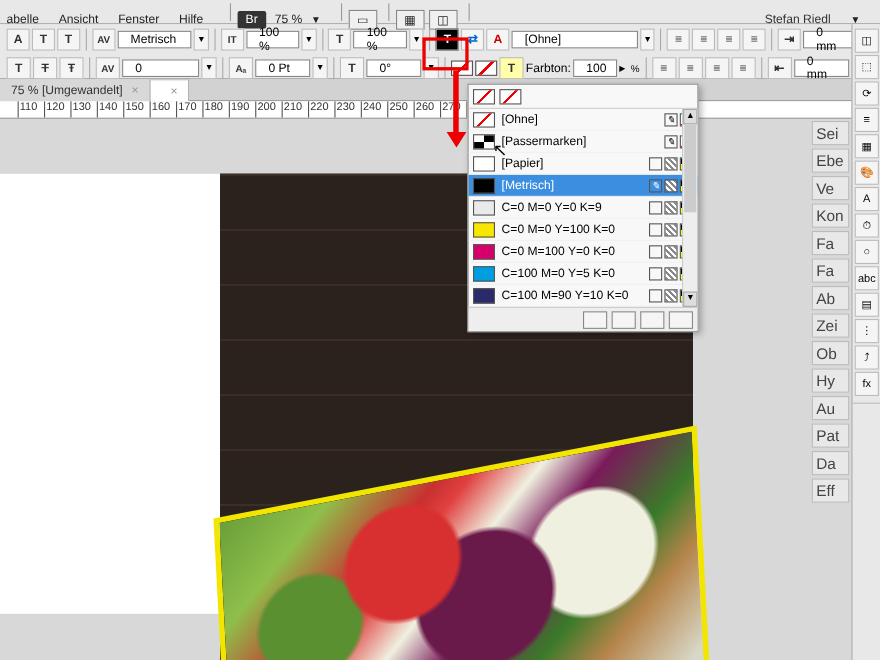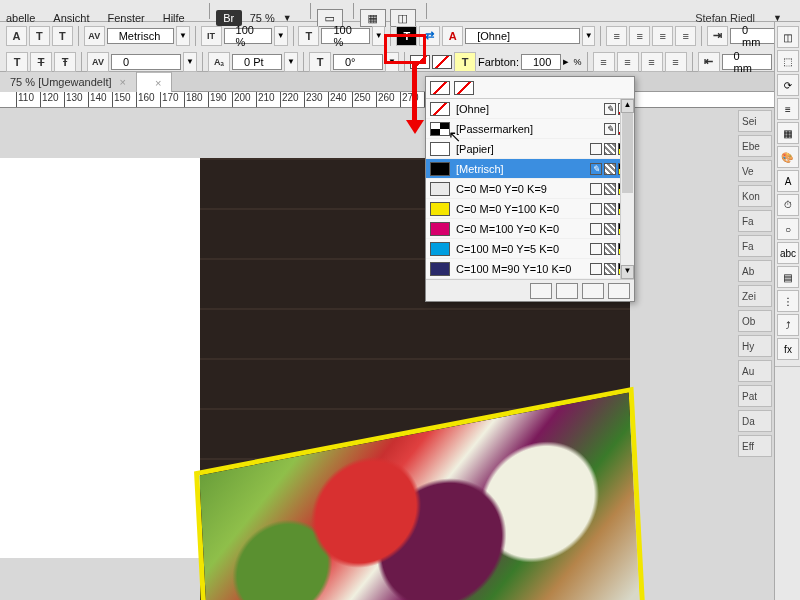--- a/index.html
+++ b/index.html
@@ -56,21 +56,21 @@
 .redbox { position: absolute; top: 34px; left: 384px; width: 42px; height: 30px; border: 3px solid #e00; z-index: 30; pointer-events: none; }
 .redarrow { position: absolute; top: 64px; left: 408px; width: 14px; height: 70px; z-index: 30; pointer-events: none; }
 .redarrow::before { content:""; position:absolute; top:0; left:4px; width:5px; height:56px; background:#e00; }
 .redarrow::after { content:""; position:absolute; bottom:0; left:-2px; border-left:9px solid transparent; border-right:9px solid transparent; border-top:14px solid #e00; }
 
 .rpanels { position: absolute; top: 22px; right: 0; width: 26px; bottom: 0; background: #e8e8e8; border-left: 1px solid #aaa; }
 .rpanels .grp { border-bottom: 1px solid #bbb; padding: 4px 2px; }
 .rpanels .pico { width: 22px; height: 22px; margin-bottom: 2px; background: #f5f5f5; border: 1px solid #bbb; display: flex; align-items: center; justify-content: center; font-size: 10px; }
 
 .rlabels { position: absolute; top: 110px; right: 28px; width: 34px; display: flex; flex-direction: column; gap: 3px; z-index: 5; }
-.rlabels .lbl { height: 22px; background: #e8e8e8; border: 1px solid #bbb; padding: 0 3px; display: flex; align-items: center; font-size: 10px; color: #444; white-space: nowrap; overflow: hidden; }
+.rlabels .lbl { height: 22px; background: #e8e8e8; border: 1px solid #bbb; padding: 0 3px; display: flex; align-items: center; font-size: 14px; color: #444; white-space: nowrap; overflow: hidden; }
 .cursor { position: absolute; top: 127px; left: 448px; z-index: 40; pointer-events: none; font-size: 16px; color: #000; }
 </style>
 </head>
 <body>
 
 <div class="menubar">
   <span>abelle</span>
   <span>Ansicht</span>
   <span>Fenster</span>
   <span>Hilfe</span>

